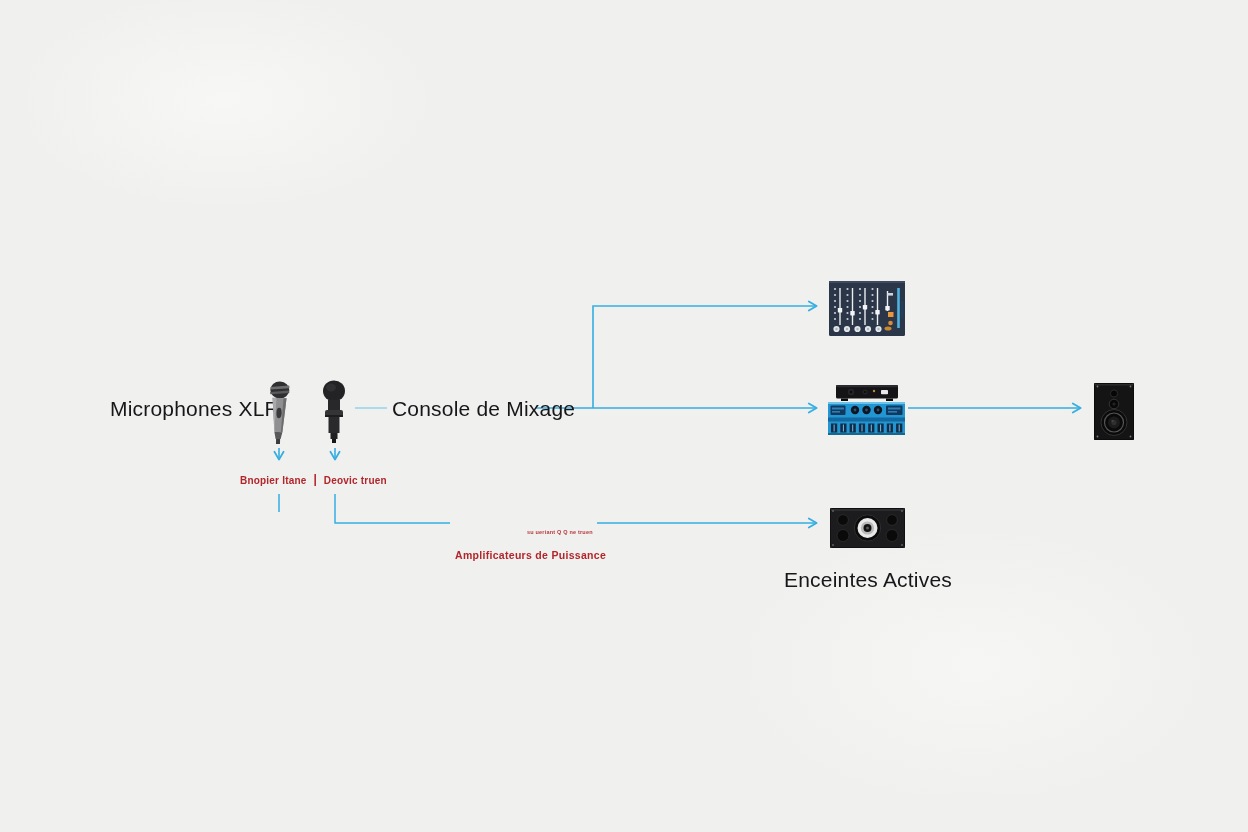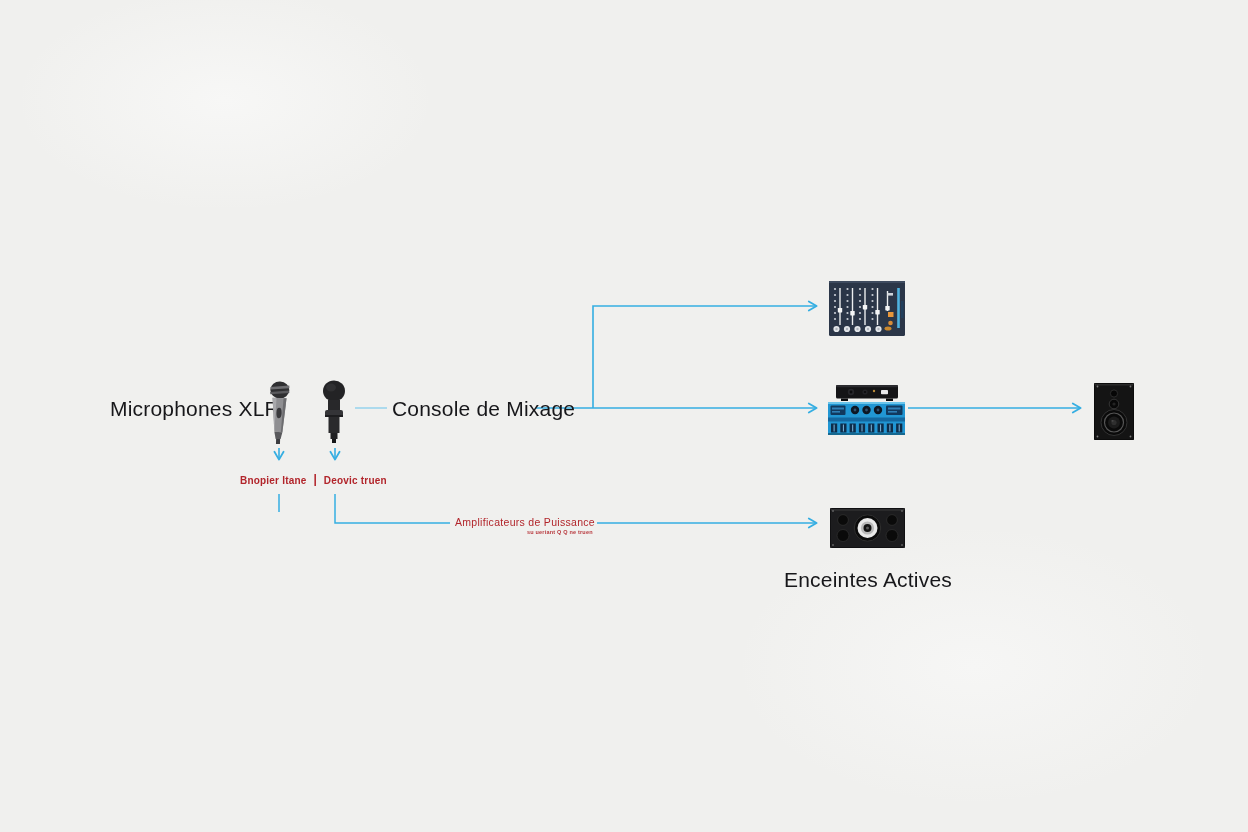--- a/index.html
+++ b/index.html
@@ -22,21 +22,21 @@
   .label-main{
     font-size:21px;font-weight:400;color:#17171a;letter-spacing:.2px;
     white-space:nowrap;line-height:17px;text-align:center;
   }
   .label-red{
     font-size:10px;font-weight:700;color:#b2252b;letter-spacing:.2px;white-space:nowrap;
   }
   .mic-models{display:flex;gap:7px;align-items:flex-end;}
   .mic-models .sep{font-size:12px;font-weight:700;color:#b2252b;}
   .label-amp{
-    font-size:10.5px;font-weight:400;color:#b2252b;letter-spacing:.3px;white-space:nowrap;
+    font-size:10.5px;font-weight:700;color:#b2252b;letter-spacing:.3px;white-space:nowrap;margin-top:33px;
   }
   .label-amp-sub{
     font-size:5.5px;font-weight:700;color:#b2252b;letter-spacing:.2px;white-space:nowrap;opacity:.9;
   }
 </style>
 </head>
 <body>
 
 <div class="canvas">
 

